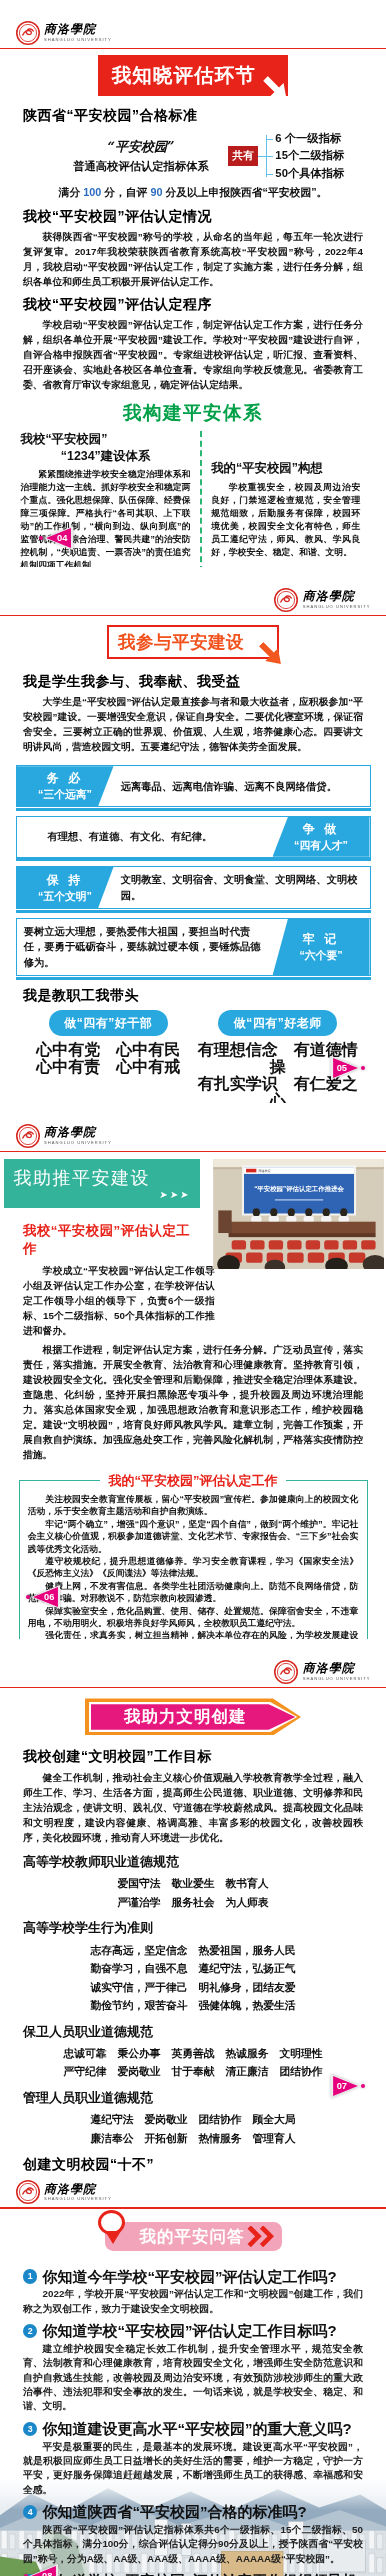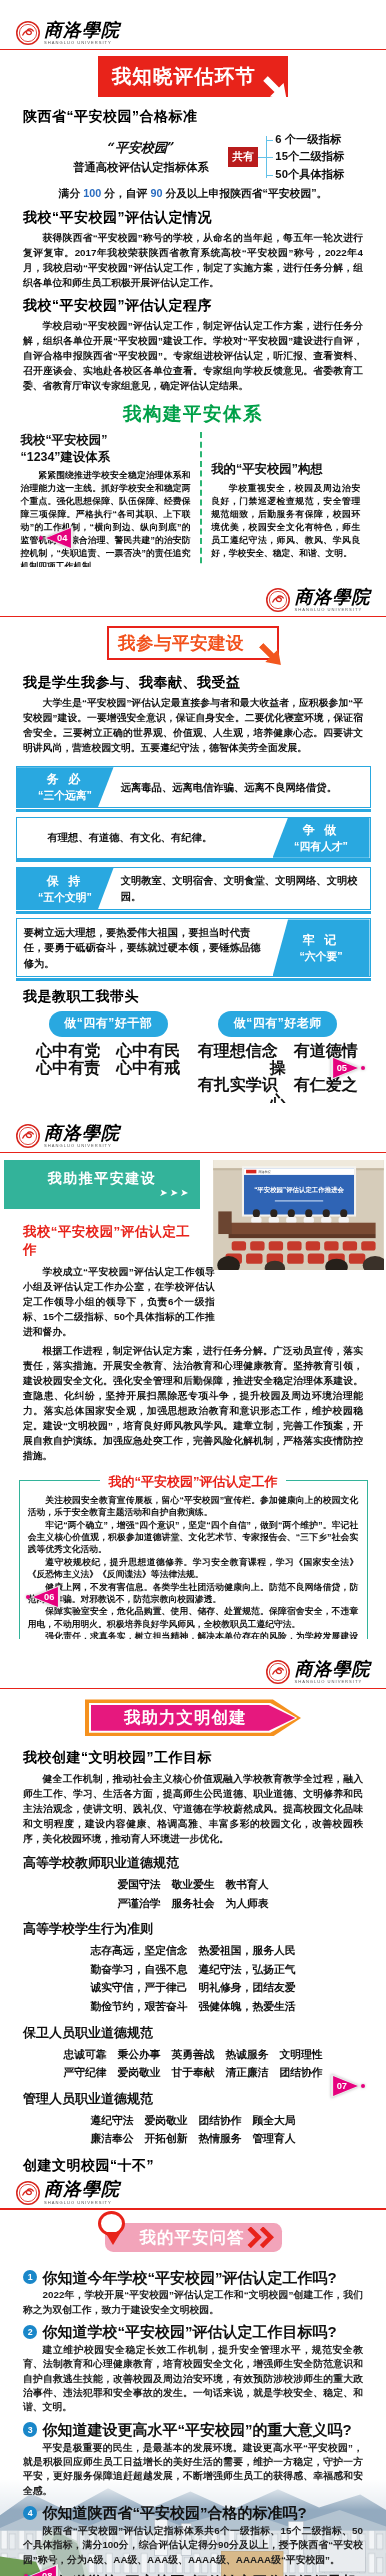--- a/index.html
+++ b/index.html
@@ -8,21 +8,21 @@
   .sheet { width:386px; margin:0 auto; background:#fff; }
   .page { position:relative; width:386px; overflow:hidden; background:#fff; }
   .pg1 { height:567px; } .pg2 { height:536px; } .pg3 { height:536px; } .pg4 { height:536px; } .pg5 { height:445px; }
 
   
   .hdr { padding:20.6px 15.5px 0 15.5px; display:flex; }
   .hdr.left { justify-content:flex-start; }
   .hdr.right { justify-content:flex-end; }
   .logo { display:flex; align-items:center; gap:4.6px; }
   .logo-mark { width:24px; height:24px; flex:0 0 24px; }
-  .logo-text .cn { font-family:"DejaVu Serif","Liberation Serif",serif; font-weight:900; font-size:18px; color:#000; letter-spacing:1px; font-style:italic; line-height:1.05; }
+  .logo-text .cn { font-family:"DejaVu Serif","Liberation Serif",serif; font-weight:900; font-size:12px; color:#000; letter-spacing:1px; font-style:italic; line-height:1.05; }
   .logo-text .en { font-size:4.1px; letter-spacing:1px; color:#555; margin-top:1px; }
   .redline { height:1.5px; background:#e8231a; margin-top:3.1px; }
 
   
   .para { font-size:9.8px; font-weight:700; line-height:15px; text-align:justify; text-indent:2em; padding:0 23px; color:#151515; }
   .hblack { font-size:14px; font-weight:900; letter-spacing:0.5px; color:#000; padding:0 23px; }
   .hred { font-size:13.4px; font-weight:900; letter-spacing:0.5px; color:#e8231a; }
 
   
   .banner1 { position:relative; width:190px; height:41px; margin:6.2px auto 0 auto; background:#e8231a; display:flex; align-items:center; justify-content:center; }
@@ -39,21 +39,21 @@
   .ind-item { position:relative; font-size:11.3px; font-weight:900; line-height:17.5px; }
   .ind-item::before { content:""; position:absolute; left:-9.3px; top:50%; width:7.2px; height:1px; background:#62c1e8; }
   .scoreline { margin-top:4.1px; text-align:center; font-size:10.8px; font-weight:900; }
   .scoreline .num { color:#2a6cc0; }
   .gtitle { text-align:center; font-size:18.5px; font-weight:900; letter-spacing:1.5px; color:#00a048; margin-top:8.2px; }
   .cols { display:flex; padding:0 20.6px; margin-top:6.2px; }
   .col-l { width:170px; }
   .col-r { width:149px; padding-top:29px; }
   .col-div { border-left:2.1px dashed #2bb673; margin:0 9.3px; }
   .colhead { font-size:12.4px; font-weight:900; line-height:16.5px; }
-  .col-l .colhead { text-align:left; } .col-l .colhead.c2 { text-align:left; }
+  .col-l .colhead { text-align:left; } .col-l .colhead.c2 { text-align:center; }
   .coltext { font-size:8.8px; font-weight:700; line-height:13px; text-align:justify; text-indent:2em; margin-top:4.1px; }
 
   
   .mk { position:absolute; width:29px; height:24px; filter:drop-shadow(0 0 1.5px rgba(0,0,0,.28)); }
   .mk .halo { position:absolute; inset:0; background:#ececec; }
   .mk .tri { position:absolute; inset:2.1px; background:#e6007e; color:#fff; font-size:9.3px; font-weight:900; display:flex; align-items:center; }
   .mk.left .halo, .mk.left .tri { clip-path:polygon(100% 0, 100% 100%, 0 50%); }
   .mk.right .halo, .mk.right .tri { clip-path:polygon(0 0, 100% 50%, 0 100%); }
   .mk.left .tri { justify-content:flex-end; padding-right:3.6px; }
   .mk.right .tri { justify-content:flex-start; padding-left:3.6px; }
@@ -73,21 +73,21 @@
   .blabel.lab-r { clip-path:polygon(16% 0, 100% 0, 100% 100%, 0 100%); }
   .bcontent { flex:1; display:flex; align-items:center; font-size:10.3px; font-weight:800; line-height:15.5px; padding:5.2px 7.2px; }
   .pgrid { display:grid; grid-template-columns:1fr 1fr; column-gap:5.2px; padding:0 26px; margin-top:5.2px; }
   .pcell { text-align:center; }
   .pill { display:inline-block; background:#29a8e0; color:#fff; border-radius:515px; font-size:12px; font-weight:900; padding:4.6px 15.5px; letter-spacing:0.5px; }
   .plines { margin-top:5.2px; font-size:16px; font-weight:800; line-height:17px; }
 
   
   .p3wrap { position:relative; padding-top:7.2px; }
   .banner3 { width:196px; height:49px; margin-left:4.1px; background:#33b39a; color:#fff; display:flex; flex-direction:column; justify-content:center; padding:3.1px 9.3px 5.2px 9.3px; }
-  .banner3 .t { font-size:14px; font-weight:700; letter-spacing:1.5px; text-align:center; }
+  .banner3 .t { font-size:18px; font-weight:400; letter-spacing:1.5px; text-align:left; }
   .banner3 .arrows { text-align:right; font-size:9.8px; letter-spacing:2.1px; line-height:10.3px; transform:skewX(-8deg); }
   .photo { position:absolute; right:2.1px; top:7.2px; width:171px; height:110px; }
   .p3wrap .hred { padding:0 23px; margin-top:13.4px; width:216px; }
   .p3 .para.narrow { width:221px; padding-right:6.2px; }
   .tealbox { position:relative; border:1.5px solid #33b39a; margin:17.5px 18.5px 0 18.5px; padding:12.4px 8.2px 7.2px 8.2px; }
   .tealbox .bh { position:absolute; top:-8.8px; left:0; right:0; text-align:center; }
   .tealbox .bh span { background:#fff; padding:0 8.2px; font-size:13px; font-weight:900; color:#e8231a; }
   .tealbox p { font-size:8.8px; font-weight:700; line-height:12.4px; text-align:justify; text-indent:2em; color:#151515; }
 
   

